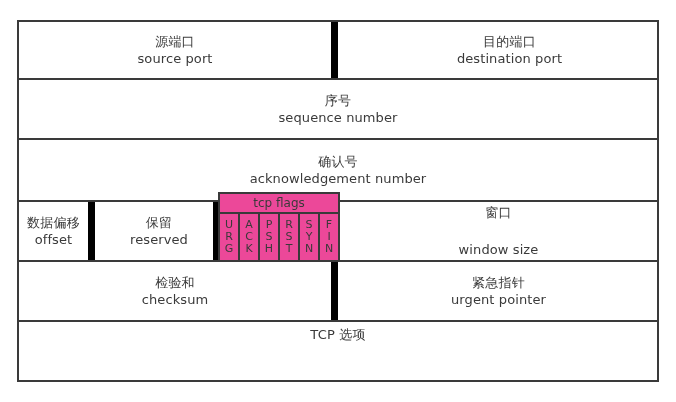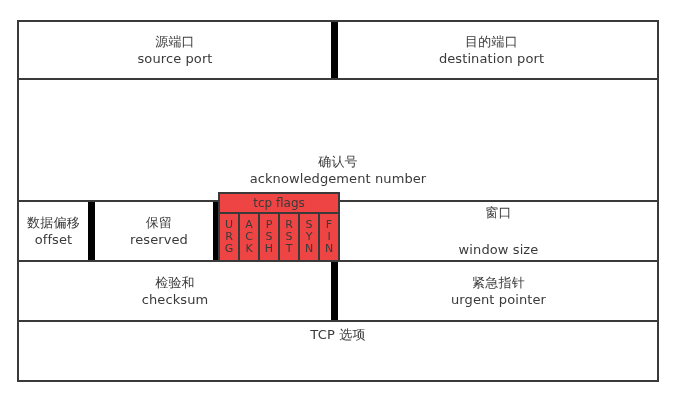--- a/index.html
+++ b/index.html
@@ -73,21 +73,21 @@
 
   
   .flags-box {
     position: absolute;
     left: 199px;          
     top: -10px;           
     width: 122px;
     height: 70px;
     box-sizing: border-box;
     border: 2px solid #3a3a3a;
-    background: #ef4444;
+    background: #ec4899;
     display: flex;
     flex-direction: column;
   }
   .flags-title {
     height: 20px;
     flex: 0 0 20px;
     box-sizing: border-box;
     border-bottom: 2px solid #3a3a3a;
     display: flex;
     align-items: center;
@@ -122,26 +122,32 @@
 <body>
 
 <div id="diagram">
   <div class="frame">
 
     <div class="row divider-bottom" style="top:0px; height:58px;">
       <div class="cell vdiv" style="left:0px; width:319px;">
         <span class="label-cn">源端口</span>
         <span class="label-en">source port</span>
       </div>
-      <div class="cell" style="left:314px; width:317px;">
+      <div class="cell" style="left:332px; width:317px;">
         <span class="label-cn">目的端口</span>
         <span class="label-en">destination port</span>
       </div>
     </div>
 
+    <div class="row divider-bottom" style="top:58px; height:60px;">
+      <div class="cell" style="left:0px; width:638px;">
+        <span class="label-cn">序号</span>
+        <span class="label-en">sequence number</span>
+      </div>
+    </div>
 
     <div class="row divider-bottom" style="top:118px; height:62px;">
       <div class="cell" style="left:0px; width:638px;">
         <span class="label-cn">确认号</span>
         <span class="label-en">acknowledgement number</span>
       </div>
     </div>
 
     <div class="row divider-bottom" style="top:180px; height:60px;">
       <div class="cell vdiv" style="left:0px; width:76px;">

